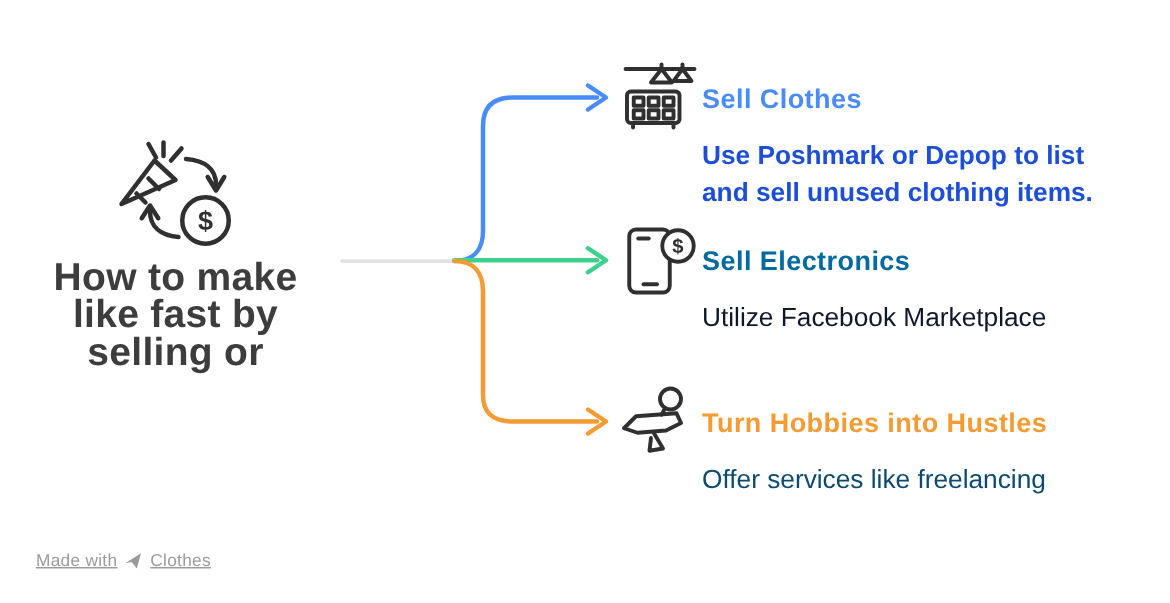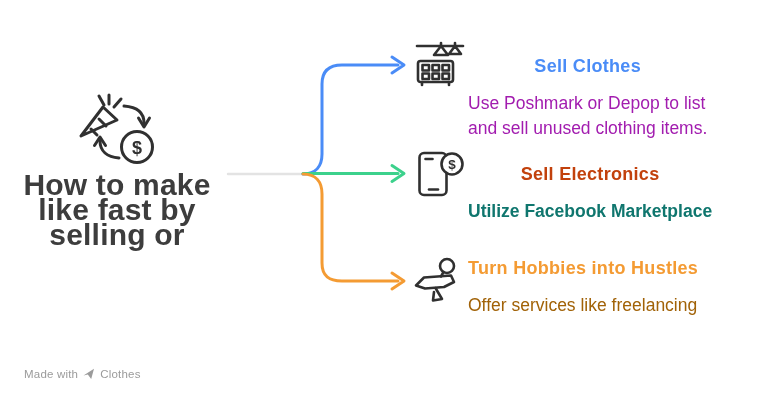--- a/index.html
+++ b/index.html
@@ -8,32 +8,32 @@
     background:#ffffff;
     font-family:"Liberation Sans", sans-serif;
   }
   .canvas{position:absolute;inset:0;}
   svg{display:block;}
   .connector-layer{position:absolute;left:0;top:0;pointer-events:none;}
 
   .center-icon{position:absolute;left:74px;top:92px;width:92px;height:78px;}
   .center-title{
     position:absolute;left:12px;top:172px;width:210px;
-    text-align:center;font-weight:bold;font-size:30px;line-height:25px;
+    text-align:center;font-weight:bold;font-size:26px;line-height:25px;
     letter-spacing:0.2px;
   }
   .center-title span{display:block;}
 
   .branch{position:absolute;left:468px;}
   .branch-1{top:54px;}
   .branch-2{top:162px;}
-  .branch-3{top:256px;}
+  .branch-3{top:270px;}
   .branch h3{
     margin:0;font-size:18px;font-weight:bold;line-height:24px;
-    letter-spacing:0.3px;white-space:nowrap;text-align:center;
+    letter-spacing:0.3px;white-space:nowrap;
   }
   .branch p{
     margin:13px 0 0 0;font-size:17.5px;line-height:25px;white-space:nowrap;
   }
   .branch p span{display:block;}
 
   .branch-icon{position:absolute;width:52px;height:52px;}
   .icon-1{left:414px;top:38px;}
   .icon-2{left:412px;top:148px;}
   .icon-3{left:412px;top:256px;}
@@ -119,41 +119,41 @@
     <g fill="none" stroke-width="2.6" stroke-linecap="round" stroke-linejoin="round" stroke="#303030">
       <circle cx="35" cy="10" r="7"></circle>
       <path d="M31.5 16 L29 20.5"></path>
       <path d="M4 29.5 L12 21.5 L39 19.5 L42 26 L32 31 L13 32.5 Z"></path>
       <path d="M23.5 32 L30 43 L21 44.5 L22 36"></path>
     </g>
   </svg>
 
   <div class="branch branch-1">
     <h3 style="color: rgb(74, 140, 247);">Sell Clothes</h3>
-    <p style="color: #a21caf;">
+    <p style="color: #1d4ed8; font-weight: bold;">
       <span>Use Poshmark or Depop to list</span>
       <span>and sell unused clothing items.</span>
     </p>
   </div>
 
   <div class="branch branch-2">
-    <h3 style="color: #c2410c;">Sell Electronics</h3>
-    <p style="color: #0f766e; font-weight: bold;">
+    <h3 style="color: #0369a1;">Sell Electronics</h3>
+    <p style="color: #0f172a;">
       <span>Utilize Facebook Marketplace</span>
     </p>
   </div>
 
   <div class="branch branch-3">
     <h3 style="color: rgb(244, 155, 51);">Turn Hobbies into Hustles</h3>
-    <p style="color: #a16207;">
+    <p style="color: #0c4a6e;">
       <span>Offer services like freelancing</span>
     </p>
   </div>
 
-  <div class="footer" style="color: rgb(155, 155, 155);">
+  <div class="footer" style="color: rgb(155, 155, 155); text-decoration: underline;">
     <span>Made with</span>
     <svg class="logo" viewBox="0 0 12 12">
       <path d="M0.5 7.5 L11 0.8 L8.2 11 L4.8 6.6 Z" fill="#9b9b9b"></path>
     </svg>
     <span>Clothes</span>
   </div>
 
 </div>
 
 </body></html>

